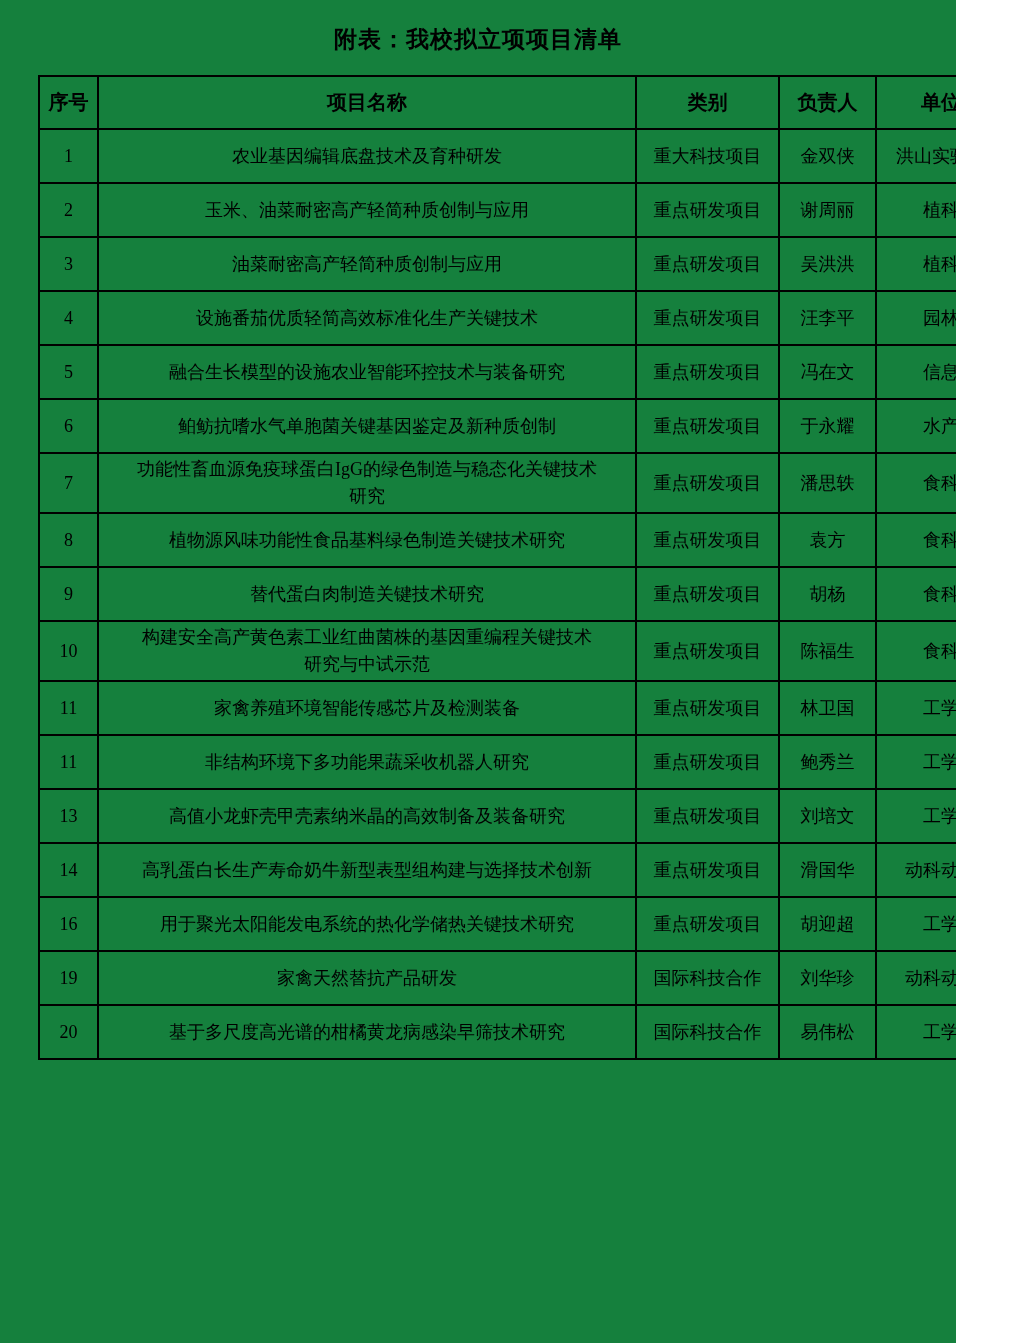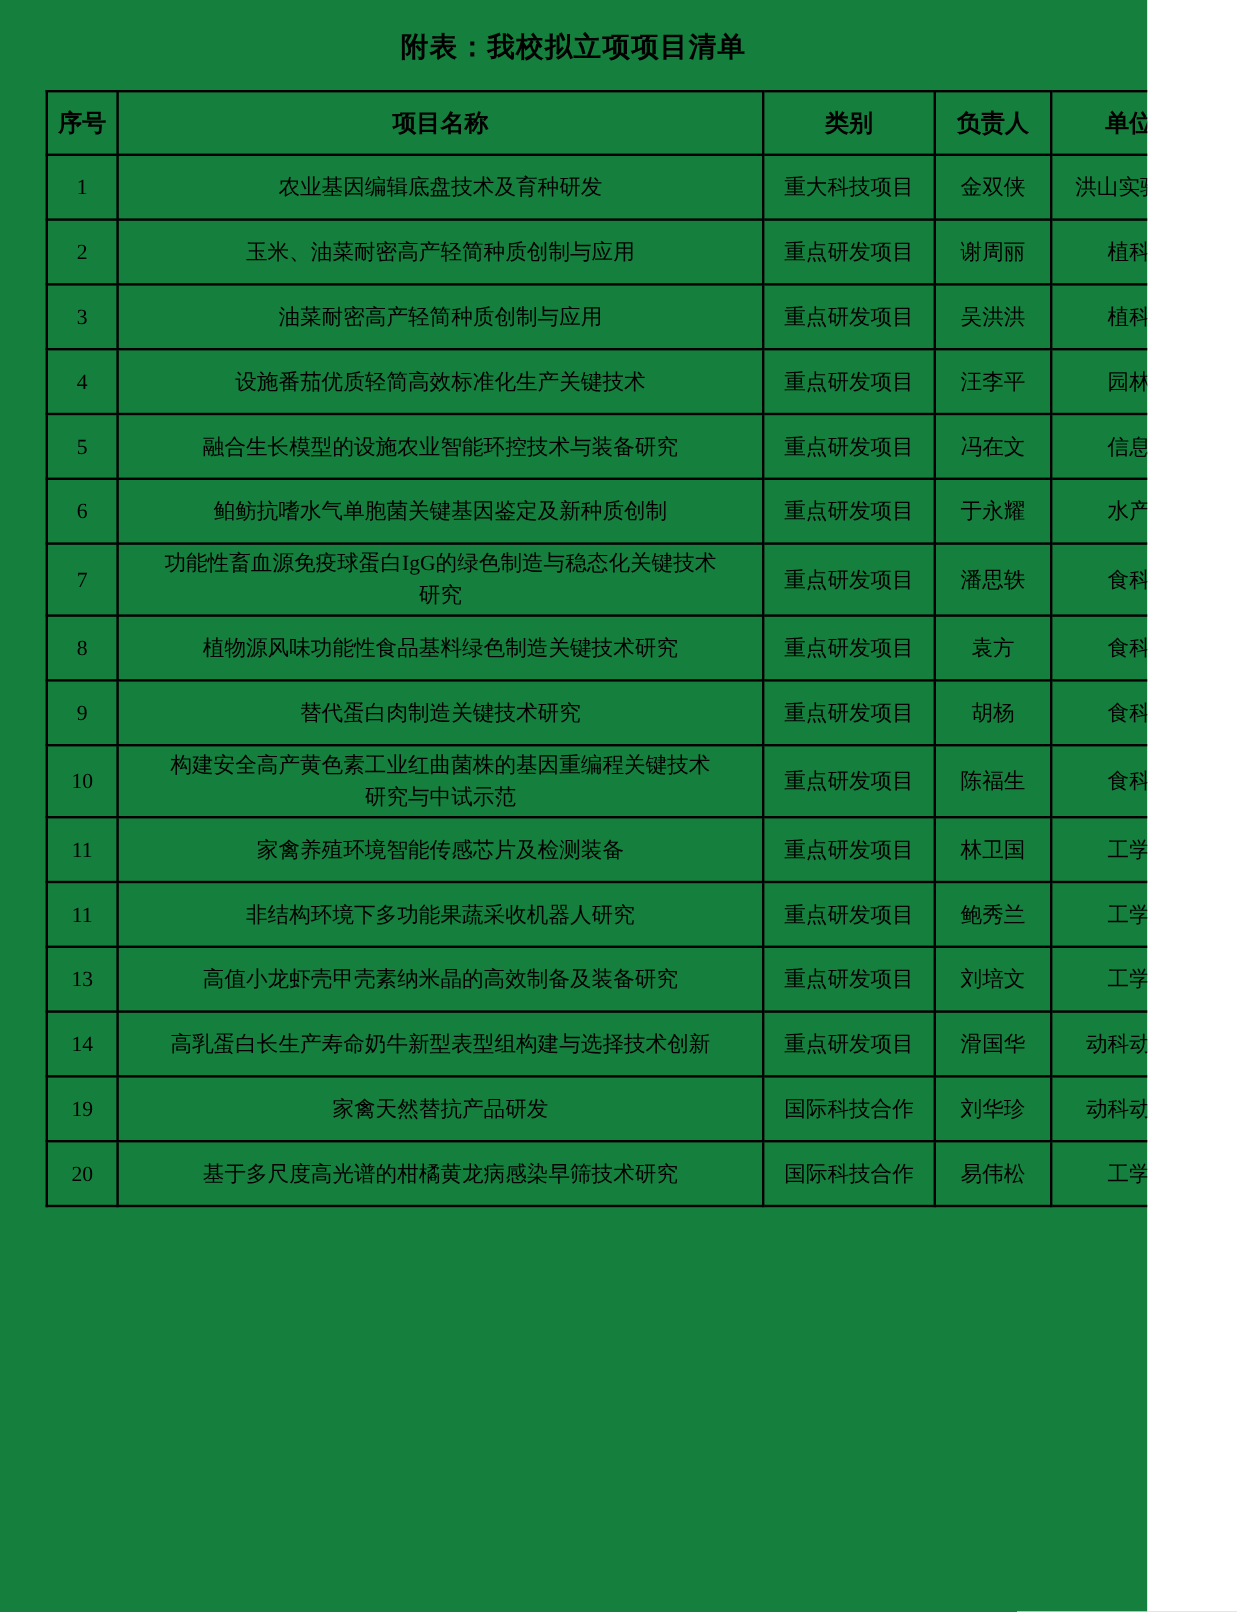--- a/index.html
+++ b/index.html
@@ -185,20 +185,27 @@
 
   <tr>
     <td class="c-num">14</td>
     <td class="c-name">高乳蛋白长生产寿命奶牛新型表型组构建与选择技术创新</td>
     <td class="c-cat">重点研发项目</td>
     <td class="c-lead">滑国华</td>
     <td class="c-unit">动科动医</td>
   </tr>
 
 
+  <tr>
+    <td class="c-num">16</td>
+    <td class="c-name">用于聚光太阳能发电系统的热化学储热关键技术研究</td>
+    <td class="c-cat">重点研发项目</td>
+    <td class="c-lead">胡迎超</td>
+    <td class="c-unit">工学</td>
+  </tr>
 
 
 
   <tr>
     <td class="c-num">19</td>
     <td class="c-name">家禽天然替抗产品研发</td>
     <td class="c-cat">国际科技合作</td>
     <td class="c-lead">刘华珍</td>
     <td class="c-unit">动科动医</td>
   </tr>

